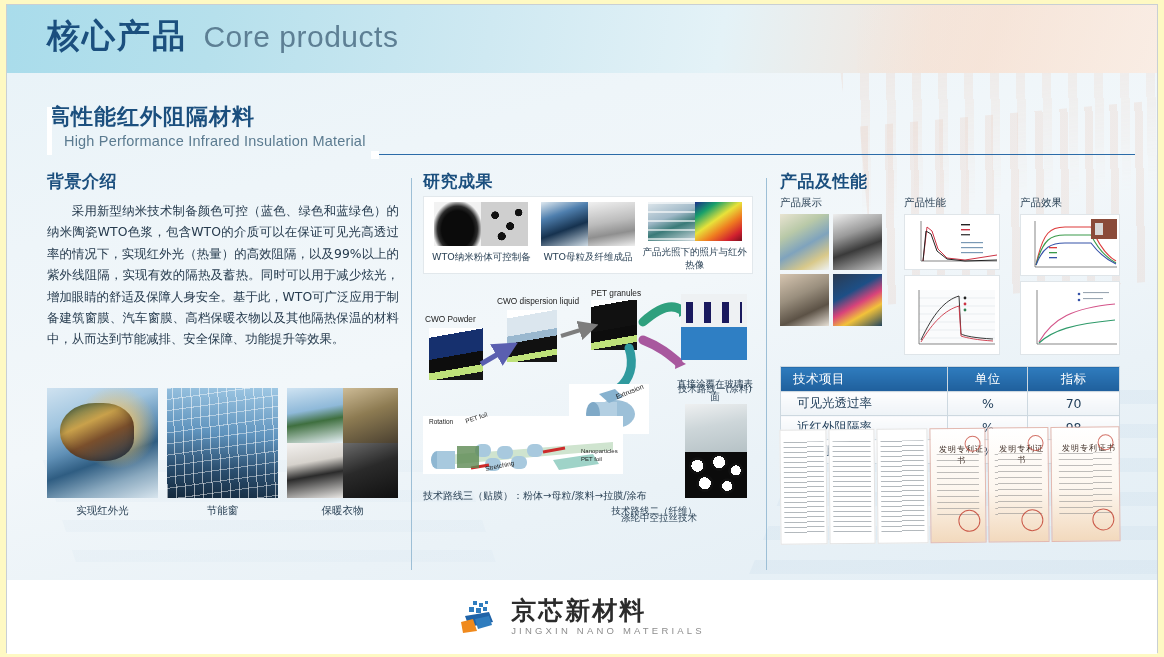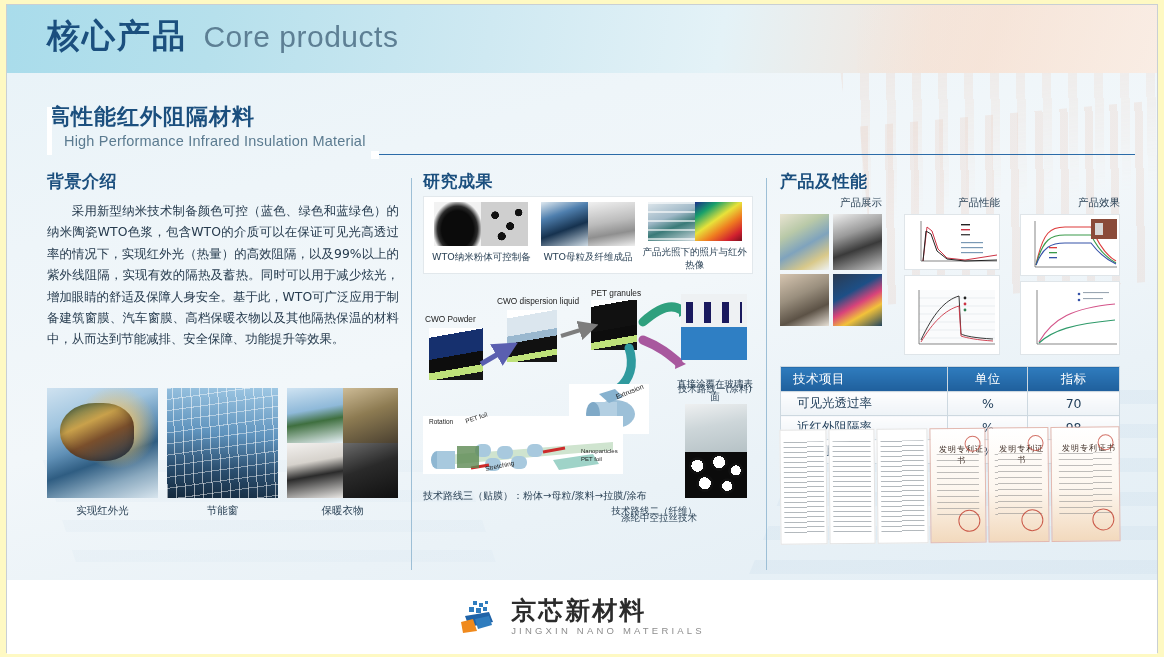--- a/index.html
+++ b/index.html
@@ -208,21 +208,21 @@
       radial-gradient(circle at 20% 30%,#fff 0 6px,#111 6px 8px,rgba(0,0,0,0) 9px),
       radial-gradient(circle at 55% 22%,#fff 0 6px,#111 6px 8px,rgba(0,0,0,0) 9px),
       radial-gradient(circle at 82% 40%,#fff 0 5px,#111 5px 7px,rgba(0,0,0,0) 8px),
       radial-gradient(circle at 32% 68%,#fff 0 6px,#111 6px 8px,rgba(0,0,0,0) 9px),
       radial-gradient(circle at 68% 74%,#fff 0 5px,#111 5px 7px,rgba(0,0,0,0) 8px),
       #0b0b0b; }
   .extruder{ background:#ffffff; }
   .route3{ background:#ffffff; }
 
   
-  .c-sub{ font-size:10.5px; color:#2b4256; text-align:right;
+  .c-sub{ font-size:10.5px; color:#2b4256; text-align:left;
           font-family:"DejaVu Sans","Liberation Sans",sans-serif; }
   .c-top{ position:absolute; left:0; top:26px; width:340px; height:148px; }
   .c-block{ position:absolute; }
   .pd-grid{ display:grid; grid-template-columns:1fr 1fr; gap:4px; }
   .pd-a{ background:linear-gradient(150deg,#e9e4d2 0%,#b9c9a8 30%,#7fa3bd 55%,#d9c98a 80%,#eef2f4 100%); }
   .pd-b{ background:linear-gradient(160deg,#efefef 0%,#9a9a9a 35%,#3a3a3a 60%,#c8c8c8 100%); }
   .pd-c{ background:linear-gradient(155deg,#d6c5b0 0%,#9a8f7e 40%,#5c5246 70%,#e7e0d6 100%); }
   .pd-d{ background:linear-gradient(150deg,#2a3b52 0%,#1d4f86 35%,#d9437a 55%,#f2c23a 72%,#25465f 100%); }
 
   .chartbox{ background:#ffffff; border:1px solid #dfe5e9; position:relative; overflow:hidden; }

